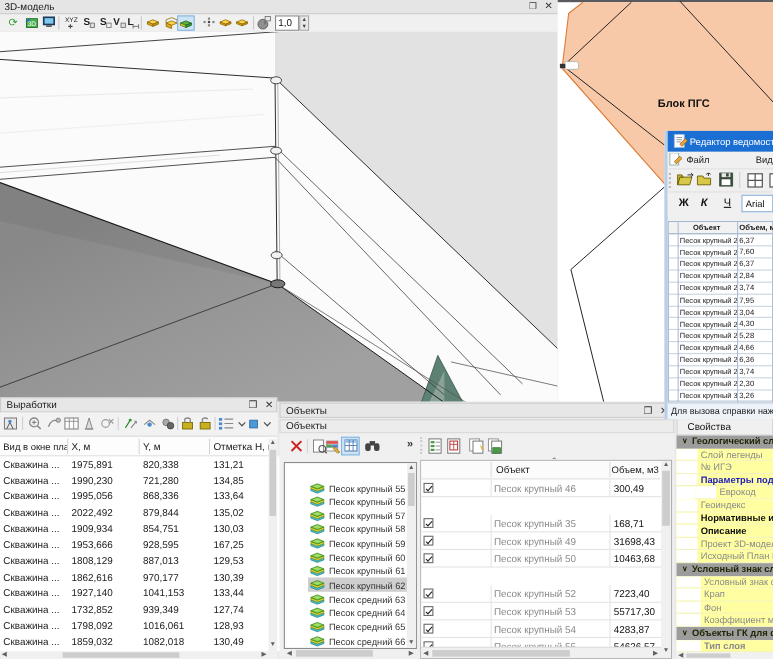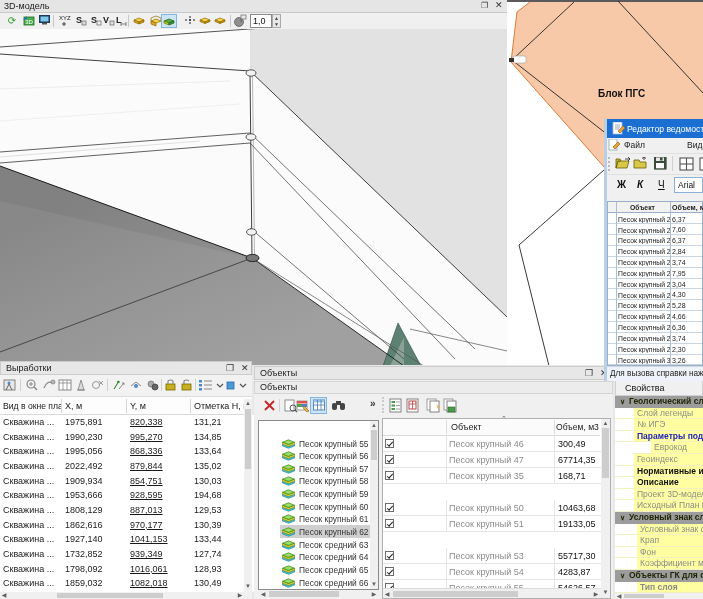--- a/index.html
+++ b/index.html
@@ -14,21 +14,21 @@
 .sep{position:absolute;top:2px;width:1px;height:12px;background:#c8c8c8;}
 
 .ptitle{background:#e7e7e7;border:1px solid #cccccc;font-size:9px;color:#1a1a1a;}
 .pbtn{position:absolute;top:1px;font-size:9px;color:#333;}
 
 .sb{background:#f0f0f0;}
 .sbt{background:#cdcdcd;position:absolute;}
 .sba{position:absolute;color:#606060;font-size:6px;line-height:7px;text-align:center;}
 
 .wrow{position:absolute;font-size:9px;color:#1a1a1a;white-space:nowrap;}
-.wc1{position:absolute;left:3px;}.wc2{position:absolute;left:65px;}.wc3{position:absolute;left:130px;text-decoration:underline;}.wc4{position:absolute;left:194px;}
+.wc1{position:absolute;left:3px;}.wc2{position:absolute;left:65px;}.wc3{position:absolute;left:130px;}.wc4{position:absolute;left:194px;}
 
 .oli{position:absolute;left:1px;font-size:8.4px;color:#333;white-space:nowrap;}
 .orow{position:absolute;left:0;width:218px;font-size:9px;}
 .cbx{position:absolute;width:9px;height:9px;border:1px solid #6a6a6a;background:#fff;}
 .cbx:after{content:"";position:absolute;left:1px;top:2px;width:5px;height:2px;border-left:1px solid #222;border-bottom:1px solid #222;transform:rotate(-48deg);}
 
 .prow{position:absolute;left:0;width:88px;height:12px;font-size:8.5px;line-height:12px;}
 .pgrp{background:#9c9c9c;color:#1c2400;font-weight:bold;}
 .pyel{background:#ffffa2;}
 .pgut{position:absolute;left:0;top:0;height:12px;background:#fff;border-bottom:1px solid #e8e8e8;}
@@ -268,21 +268,21 @@
 <div class="abs" id="wrows" style="left:0;top:415px;width:284px;height:177px;background:#fff;">
       <div class="wrow" style="top:2px;width:244px;height:14px;">
         <span class="wc1" style="color:#222;">Скважина ...</span>
         <span class="wc2">1975,891</span>
         <span class="wc3">820,338</span>
         <span class="wc4">131,21</span>
       </div>
       <div class="wrow" style="top:16.66px;width:244px;height:14px;">
         <span class="wc1" style="color:#222;">Скважина ...</span>
         <span class="wc2">1990,230</span>
-        <span class="wc3">995,270</span>
+        <span class="wc3">721,280</span>
         <span class="wc4">134,85</span>
       </div>
       <div class="wrow" style="top:31.32px;width:244px;height:14px;">
         <span class="wc1" style="color:#222;">Скважина ...</span>
         <span class="wc2">1995,056</span>
         <span class="wc3">868,336</span>
         <span class="wc4">133,64</span>
       </div>
       <div class="wrow" style="top:45.980000000000004px;width:244px;height:14px;">
         <span class="wc1" style="color:#222;">Скважина ...</span>
@@ -293,21 +293,21 @@
       <div class="wrow" style="top:60.64px;width:244px;height:14px;">
         <span class="wc1" style="color:#222;">Скважина ...</span>
         <span class="wc2">1909,934</span>
         <span class="wc3">854,751</span>
         <span class="wc4">130,03</span>
       </div>
       <div class="wrow" style="top:75.3px;width:244px;height:14px;">
         <span class="wc1" style="color:#222;">Скважина ...</span>
         <span class="wc2">1953,666</span>
         <span class="wc3">928,595</span>
-        <span class="wc4">194,68</span>
+        <span class="wc4">167,25</span>
       </div>
       <div class="wrow" style="top:89.96000000000001px;width:244px;height:14px;">
         <span class="wc1" style="color:#222;">Скважина ...</span>
         <span class="wc2">1808,129</span>
         <span class="wc3">887,013</span>
         <span class="wc4">129,53</span>
       </div>
       <div class="wrow" style="top:104.62px;width:244px;height:14px;">
         <span class="wc1" style="color:#222;">Скважина ...</span>
         <span class="wc2">1862,616</span>
@@ -548,45 +548,45 @@
   <span class="abs" style="left:171px;top:1px;width:1px;height:14px;background:#ddd;"></span>
 </div>
 <div class="abs" id="orows" style="left:383px;top:436px;width:217px;height:152px;background:#fff;">
       <div class="orow" style="top:0px;height:16px;border-bottom:1px solid #e4e4e4;">
         <span class="cbx" style="left:2px;top:3px;"></span>
         <span class="abs nw" style="left:66px;top:3px;color:#8a8a8a;">Песок крупный 46</span>
         <span class="abs nw" style="left:175px;top:3px;color:#111;">300,49</span>
         <span class="abs" style="left:63px;top:0;width:1px;height:16px;background:#e4e4e4;"></span>
         <span class="abs" style="left:171px;top:0;width:1px;height:16px;background:#e4e4e4;"></span>
       </div>
-      <div class="orow" style="top:16px;height:16px;border-bottom:1px solid #e4e4e4;">
-        <span class="cbx" style="left:2px;top:3px;"></span>
-        <span class="abs nw" style="left:66px;top:3px;color:#8a8a8a;">Песок крупный 47</span>
-        <span class="abs nw" style="left:175px;top:3px;color:#111;">67714,35</span>
-        <span class="abs" style="left:63px;top:0;width:1px;height:16px;background:#e4e4e4;"></span>
-        <span class="abs" style="left:171px;top:0;width:1px;height:16px;background:#e4e4e4;"></span>
-      </div>
       <div class="orow" style="top:32px;height:16px;border-bottom:1px solid #e4e4e4;">
         <span class="cbx" style="left:2px;top:3px;"></span>
         <span class="abs nw" style="left:66px;top:3px;color:#8a8a8a;">Песок крупный 35</span>
         <span class="abs nw" style="left:175px;top:3px;color:#111;">168,71</span>
         <span class="abs" style="left:63px;top:0;width:1px;height:16px;background:#e4e4e4;"></span>
         <span class="abs" style="left:171px;top:0;width:1px;height:16px;background:#e4e4e4;"></span>
       </div>
+      <div class="orow" style="top:48px;height:16px;border-bottom:1px solid #e4e4e4;">
+        <span class="cbx" style="left:2px;top:3px;"></span>
+        <span class="abs nw" style="left:66px;top:3px;color:#8a8a8a;">Песок крупный 49</span>
+        <span class="abs nw" style="left:175px;top:3px;color:#111;">31698,43</span>
+        <span class="abs" style="left:63px;top:0;width:1px;height:16px;background:#e4e4e4;"></span>
+        <span class="abs" style="left:171px;top:0;width:1px;height:16px;background:#e4e4e4;"></span>
+      </div>
       <div class="orow" style="top:64px;height:16px;border-bottom:1px solid #e4e4e4;">
         <span class="cbx" style="left:2px;top:3px;"></span>
         <span class="abs nw" style="left:66px;top:3px;color:#8a8a8a;">Песок крупный 50</span>
         <span class="abs nw" style="left:175px;top:3px;color:#111;">10463,68</span>
         <span class="abs" style="left:63px;top:0;width:1px;height:16px;background:#e4e4e4;"></span>
         <span class="abs" style="left:171px;top:0;width:1px;height:16px;background:#e4e4e4;"></span>
       </div>
-      <div class="orow" style="top:80px;height:16px;border-bottom:1px solid #e4e4e4;">
+      <div class="orow" style="top:96px;height:16px;border-bottom:1px solid #e4e4e4;">
         <span class="cbx" style="left:2px;top:3px;"></span>
-        <span class="abs nw" style="left:66px;top:3px;color:#8a8a8a;">Песок крупный 51</span>
-        <span class="abs nw" style="left:175px;top:3px;color:#111;">19133,05</span>
+        <span class="abs nw" style="left:66px;top:3px;color:#8a8a8a;">Песок крупный 52</span>
+        <span class="abs nw" style="left:175px;top:3px;color:#111;">7223,40</span>
         <span class="abs" style="left:63px;top:0;width:1px;height:16px;background:#e4e4e4;"></span>
         <span class="abs" style="left:171px;top:0;width:1px;height:16px;background:#e4e4e4;"></span>
       </div>
       <div class="orow" style="top:112px;height:16px;border-bottom:1px solid #e4e4e4;">
         <span class="cbx" style="left:2px;top:3px;"></span>
         <span class="abs nw" style="left:66px;top:3px;color:#8a8a8a;">Песок крупный 53</span>
         <span class="abs nw" style="left:175px;top:3px;color:#111;">55717,30</span>
         <span class="abs" style="left:63px;top:0;width:1px;height:16px;background:#e4e4e4;"></span>
         <span class="abs" style="left:171px;top:0;width:1px;height:16px;background:#e4e4e4;"></span>
       </div>

